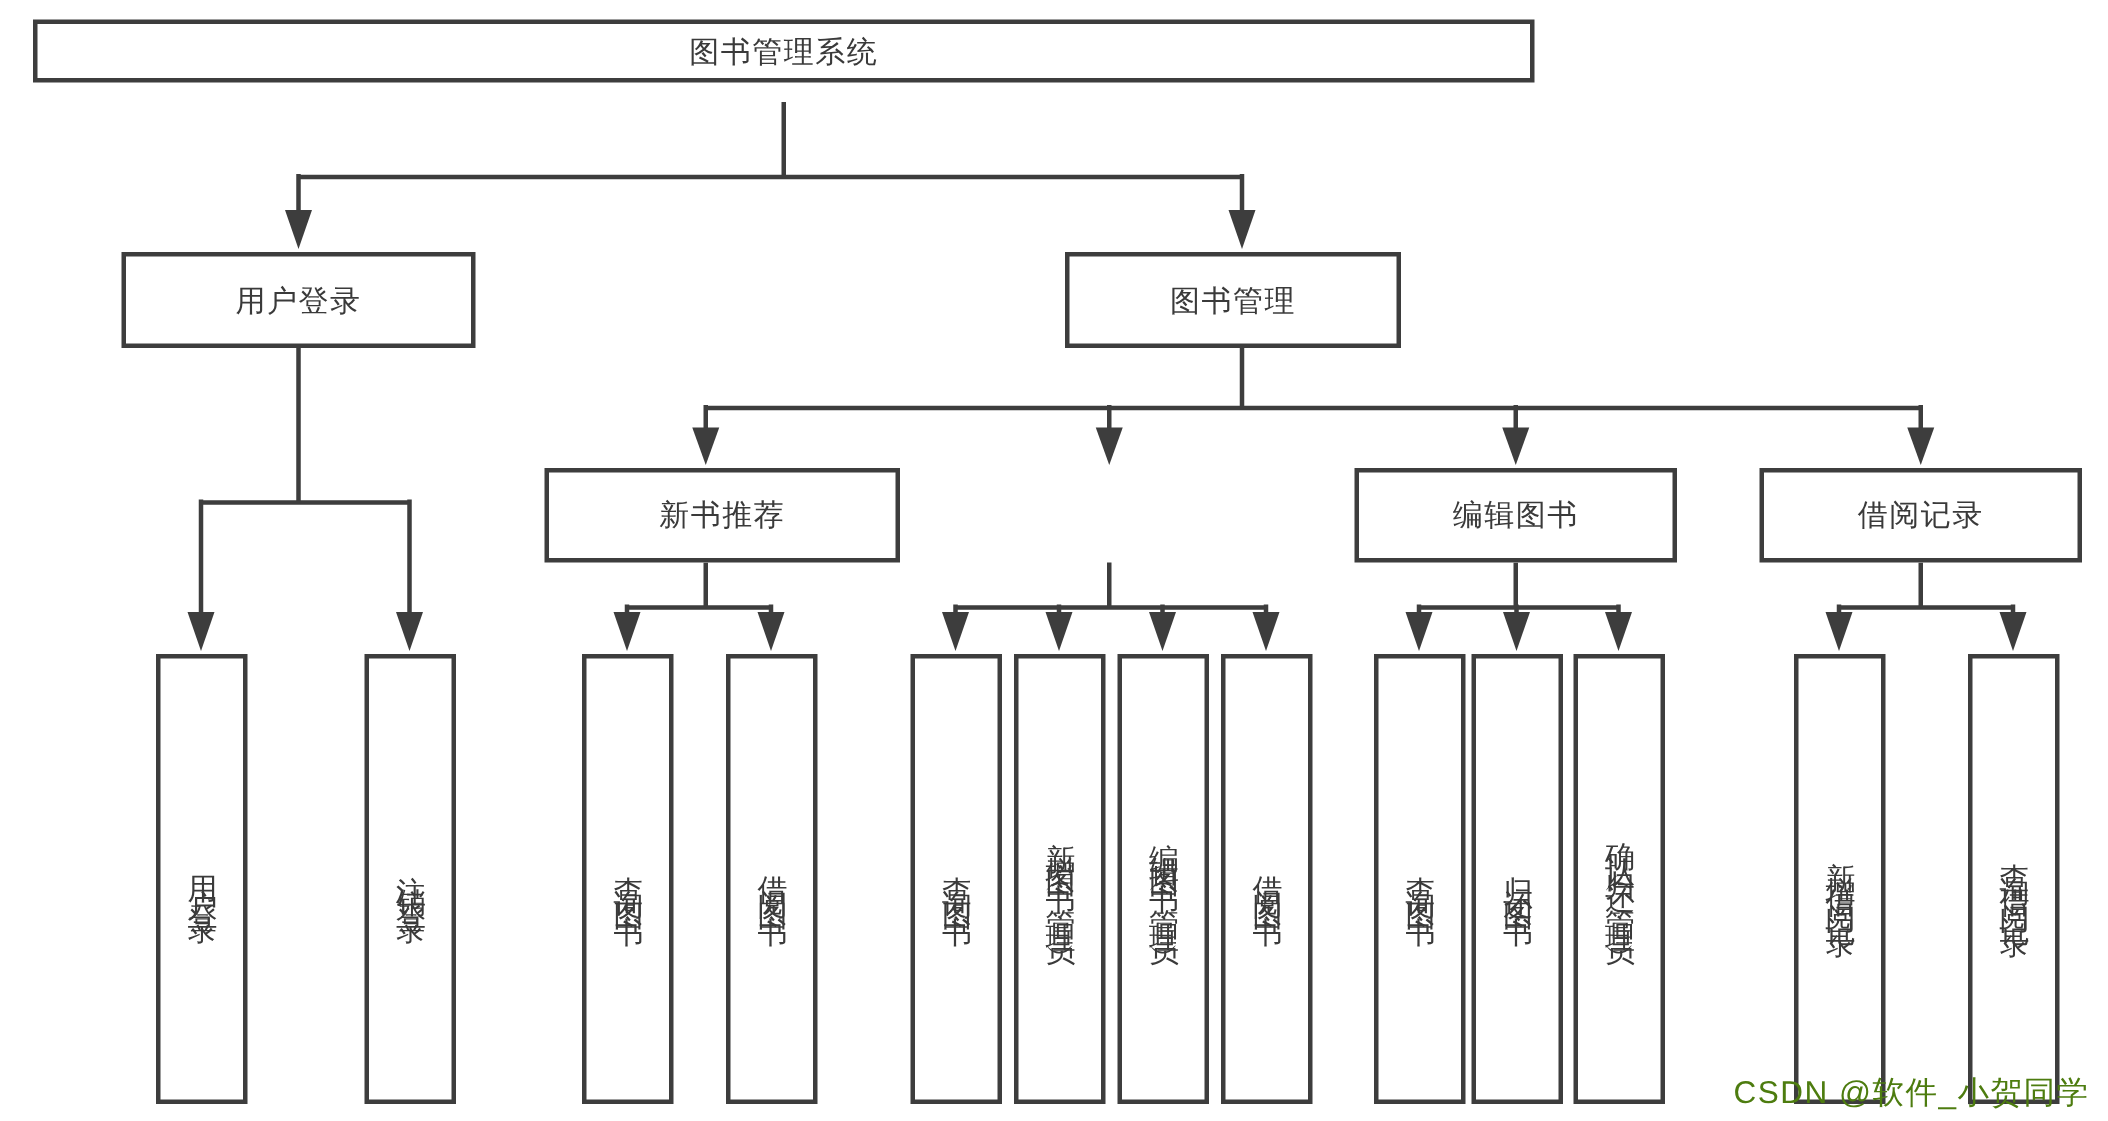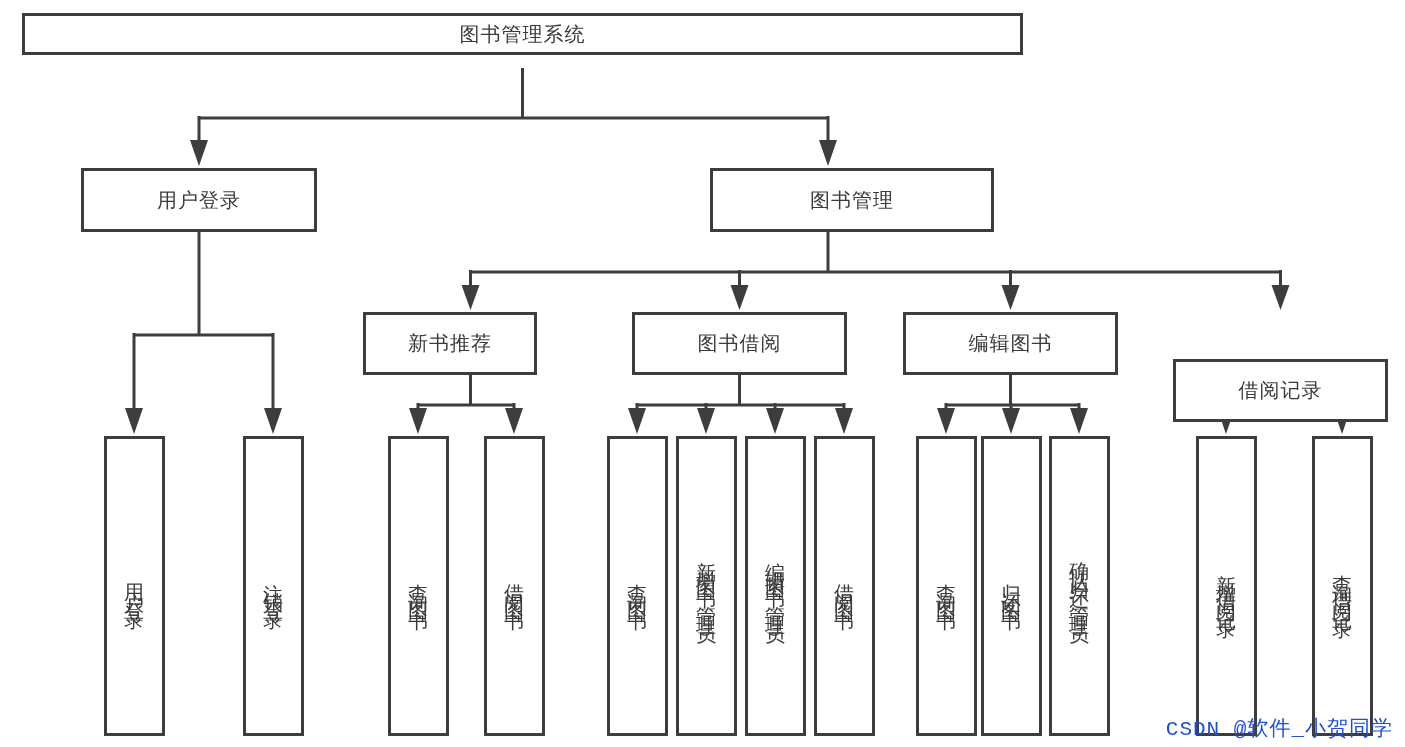--- a/index.html
+++ b/index.html
@@ -37,48 +37,47 @@
     writing-mode: vertical-lr;
     text-orientation: mixed;
     letter-spacing: 9px;
     white-space: normal;
     line-height: 1;
   }
   
   .b-root      { left: 22px;  top: 13px;  width: 1001px; height: 42px; }
   
   .b-userlogin { left: 81px;  top: 168px; width: 236px;  height: 64px; }
-  .b-bookmgmt  { left: 710px; top: 168px; width: 284px;  height: 64px; }
+  .b-bookmgmt  { left: 710px; top: 168px; width: 224px;  height: 64px; }
   
-  .b-newrec    { left: 363px;  top: 312px; width: 174px; height: 63px; font-family: Liberation Mono, monospace; }
+  .b-newrec    { left: 363px;  top: 312px; width: 237px; height: 63px; font-family: Liberation Mono, monospace; }
   .b-borrow    { left: 632px;  top: 312px; width: 215px; height: 63px; }
   .b-current   { left: 903px;  top: 312px; width: 215px; height: 63px; }
-  .b-records   { left: 1173px; top: 312px; width: 215px; height: 63px; margin-top: 47px; }
+  .b-records   { left: 1173px; top: 312px; width: 215px; height: 63px; }
   
   .lf-login    { left: 104px; }
   .lf-logout   { left: 243px; }
   .lf-query1   { left: 388px; }
   .lf-borrow1  { left: 484px; }
   .lf-query2   { left: 607px; }
   .lf-add      { left: 676px; }
   .lf-edit     { left: 745px; }
   .lf-borrow2  { left: 814px; }
   .lf-query3   { left: 916px; }
   .lf-return   { left: 981px; }
   .lf-confirm  { left: 1049px; }
   .lf-addrec   { left: 1196px; }
   .lf-queryrec { left: 1312px; }
   .watermark {
     position: absolute;
     right: 12px;
     bottom: 5px;
     font-size: 21px;
-    color: #1d4ed8;
+    color: #4d7c0f;
     letter-spacing: 1px;
-    font-family: Liberation Mono, monospace;
   }
 </style>
 </head>
 <body>
 
 <div class="canvas">
 
   <svg class="connectors" viewBox="0 0 1405 747" xmlns="http://www.w3.org/2000/svg">
     <g stroke="#3d3d3d" stroke-width="3" fill="none">
 
@@ -121,21 +120,20 @@
       <path d="M1333 408 h18 l-9 26 z"></path>
     </g>
   </svg>
 
   <div class="box b-root">图书管理系统</div>
 
   <div class="box b-userlogin">用户登录</div>
   <div class="box b-bookmgmt">图书管理</div>
 
   <div class="box b-newrec">新书推荐</div>
-  <div class="box b-borrow">图书借阅</div>
   <div class="box b-current">编辑图书</div>
   <div class="box b-records">借阅记录</div>
 
   <div class="box vbox lf-login">用户登录</div>
   <div class="box vbox lf-logout">注销登录</div>
 
   <div class="box vbox lf-query1">查询图书</div>
   <div class="box vbox lf-borrow1">借阅图书</div>
 
   <div class="box vbox lf-query2">查询图书</div>

